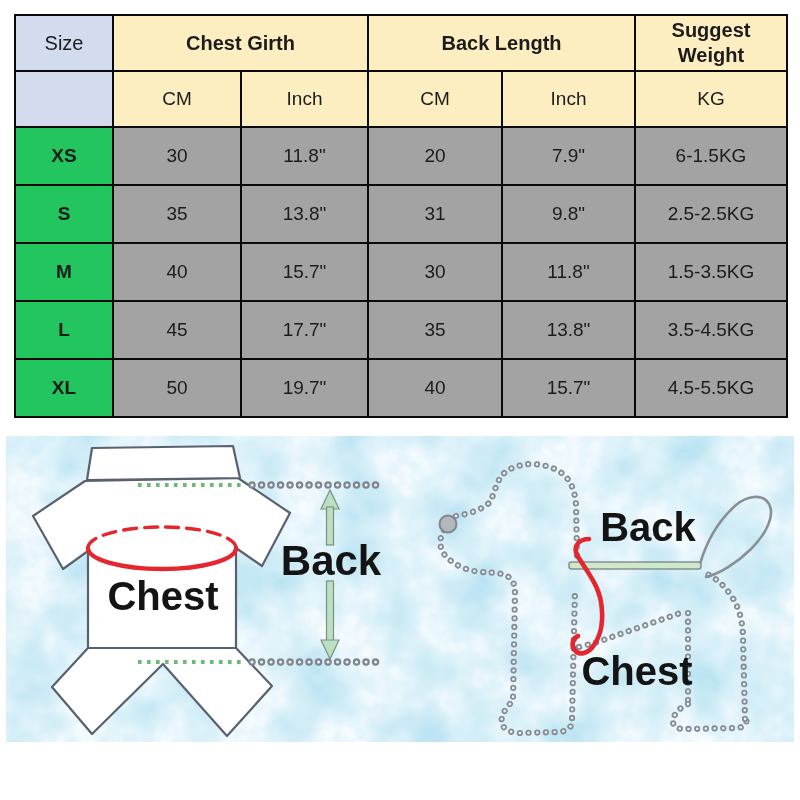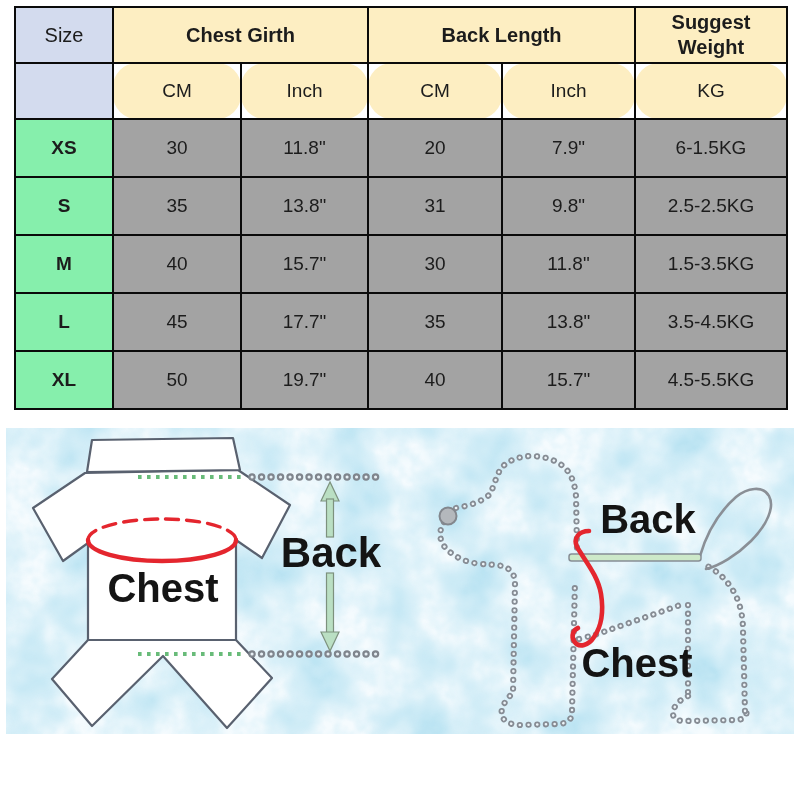--- a/index.html
+++ b/index.html
@@ -1,35 +1,35 @@
 <!DOCTYPE html>
 <html><head>
 <meta charset="utf-8">
 <style>
   html,body{margin:0;padding:0;background:#ffffff;}
   body{width:800px;height:800px;overflow:hidden;font-family:"Liberation Sans",sans-serif;}
   
   .size-table{
     border-collapse:collapse;table-layout:fixed;
-    margin:6px 0 0 14px;width:772px;
+    margin:14px 0 0 14px;width:772px;
   }
   .size-table td,.size-table th{
     border:2px solid #0a0a0a;text-align:center;vertical-align:middle;
     padding:0;color:#1c1c1c;overflow:hidden;
   }
   .row-head{height:56px;}
   .row-sub{height:56px;}
   .row-data{height:58px;}
   .c-blue{background:#d3dbee;}
   .c-cream{background:#fdeec2;}
-  .c-cream-lt{background:#86efac;}
+  .c-cream-lt{background:#22c55e;}
   .c-green{background:#a3a3a3;}
   .th-main{font-size:20px;font-weight:bold;line-height:1.25;}
   .th-size{font-size:20px;font-weight:normal;color:#2a2f3a;}
-  .th-sub{font-size:19px;font-weight:normal;color:#33383f;border-radius:24px;}
+  .th-sub{font-size:19px;font-weight:normal;color:#33383f;}
   .td-label{font-size:19px;font-weight:bold;}
   .td-val{font-size:19px;font-weight:normal;color:#2b332b;}
   
   .illustration{display:block;margin:18px 0 0 6px;}
   .chain-o{fill:none;stroke:#868c94;stroke-width:6.2;stroke-linecap:round;stroke-dasharray:0.1 8.6;}
   .chain-i{fill:none;stroke:#edf4f8;stroke-width:2.6;stroke-linecap:round;stroke-dasharray:0.1 8.6;}
   .bead-o{fill:none;stroke:#7f858d;stroke-width:7.4;stroke-linecap:round;stroke-dasharray:0.1 9.4;}
   .bead-i{fill:none;stroke:#e8f1f6;stroke-width:3;stroke-linecap:round;stroke-dasharray:0.1 9.4;}
   .greendots{fill:none;stroke:#68bb79;stroke-width:4;stroke-dasharray:3.6 5.4;}
   .garment{fill:#ffffff;stroke:#59616f;stroke-width:2.2;stroke-linejoin:round;}

